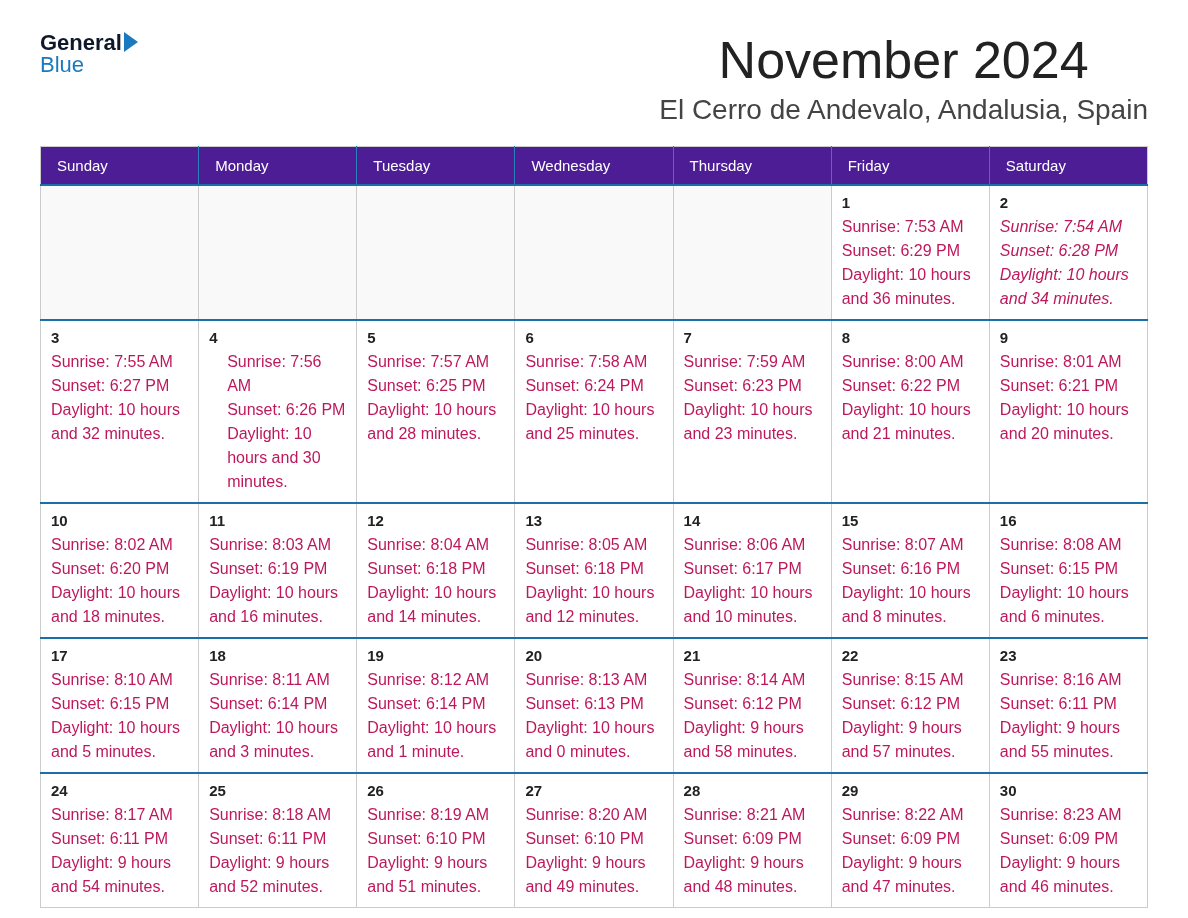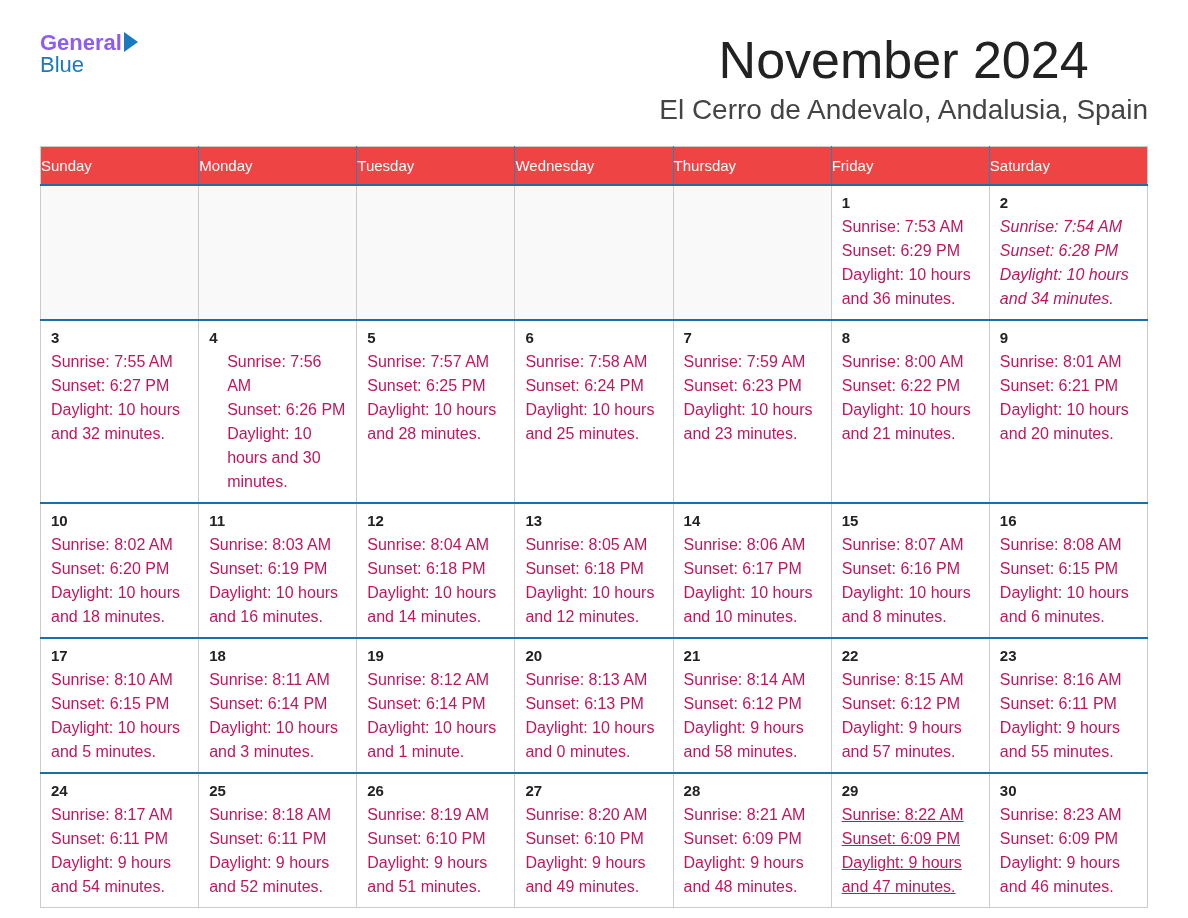--- a/index.html
+++ b/index.html
@@ -19,21 +19,21 @@
     .logo {
       display: flex;
       flex-direction: column;
       align-items: flex-start;
     }
     .logo-top {
       display: flex;
       align-items: center;
       font-size: 22px;
       font-weight: bold;
-      color: #8b5cf6;
+      color: #0f172a;
     }
     .logo-arrow {
       width: 0;
       height: 0;
       border-left: 14px solid #1a7abf;
       border-top: 10px solid transparent;
       border-bottom: 10px solid transparent;
       margin-left: 2px;
       margin-top: -2px;
     }
@@ -55,23 +55,23 @@
       font-size: 28px;
       color: #444;
       margin-top: 4px;
     }
     .calendar {
       width: 100%;
       border-collapse: collapse;
       border: 1px solid #ccc;
     }
     .calendar th {
-      background-color: #ef4444;
+      background-color: #4c1d95;
       color: #fff;
-      padding: 10px 0;
+      padding: 10px 16px;
       text-align: left;
       font-size: 15px;
       font-weight: normal;
       border-right: 1px solid #2a80b9;
     }
     .calendar th:last-child {
       border-right: none;
     }
     .calendar td {
       vertical-align: top;
@@ -312,21 +312,21 @@
 Daylight: 9 hours and 49 minutes.</div>
         </td>
         <td>
           <div class="day-number">28</div>
           <div class="day-info" style="white-space: pre-line;">Sunrise: 8:21 AM
 Sunset: 6:09 PM
 Daylight: 9 hours and 48 minutes.</div>
         </td>
         <td>
           <div class="day-number">29</div>
-          <div class="day-info" style="white-space: pre-line; text-decoration: underline;">Sunrise: 8:22 AM
+          <div class="day-info" style="white-space: pre-line;">Sunrise: 8:22 AM
 Sunset: 6:09 PM
 Daylight: 9 hours and 47 minutes.</div>
         </td>
         <td>
           <div class="day-number">30</div>
           <div class="day-info" style="white-space: pre-line;">Sunrise: 8:23 AM
 Sunset: 6:09 PM
 Daylight: 9 hours and 46 minutes.</div>
         </td>
       </tr>

